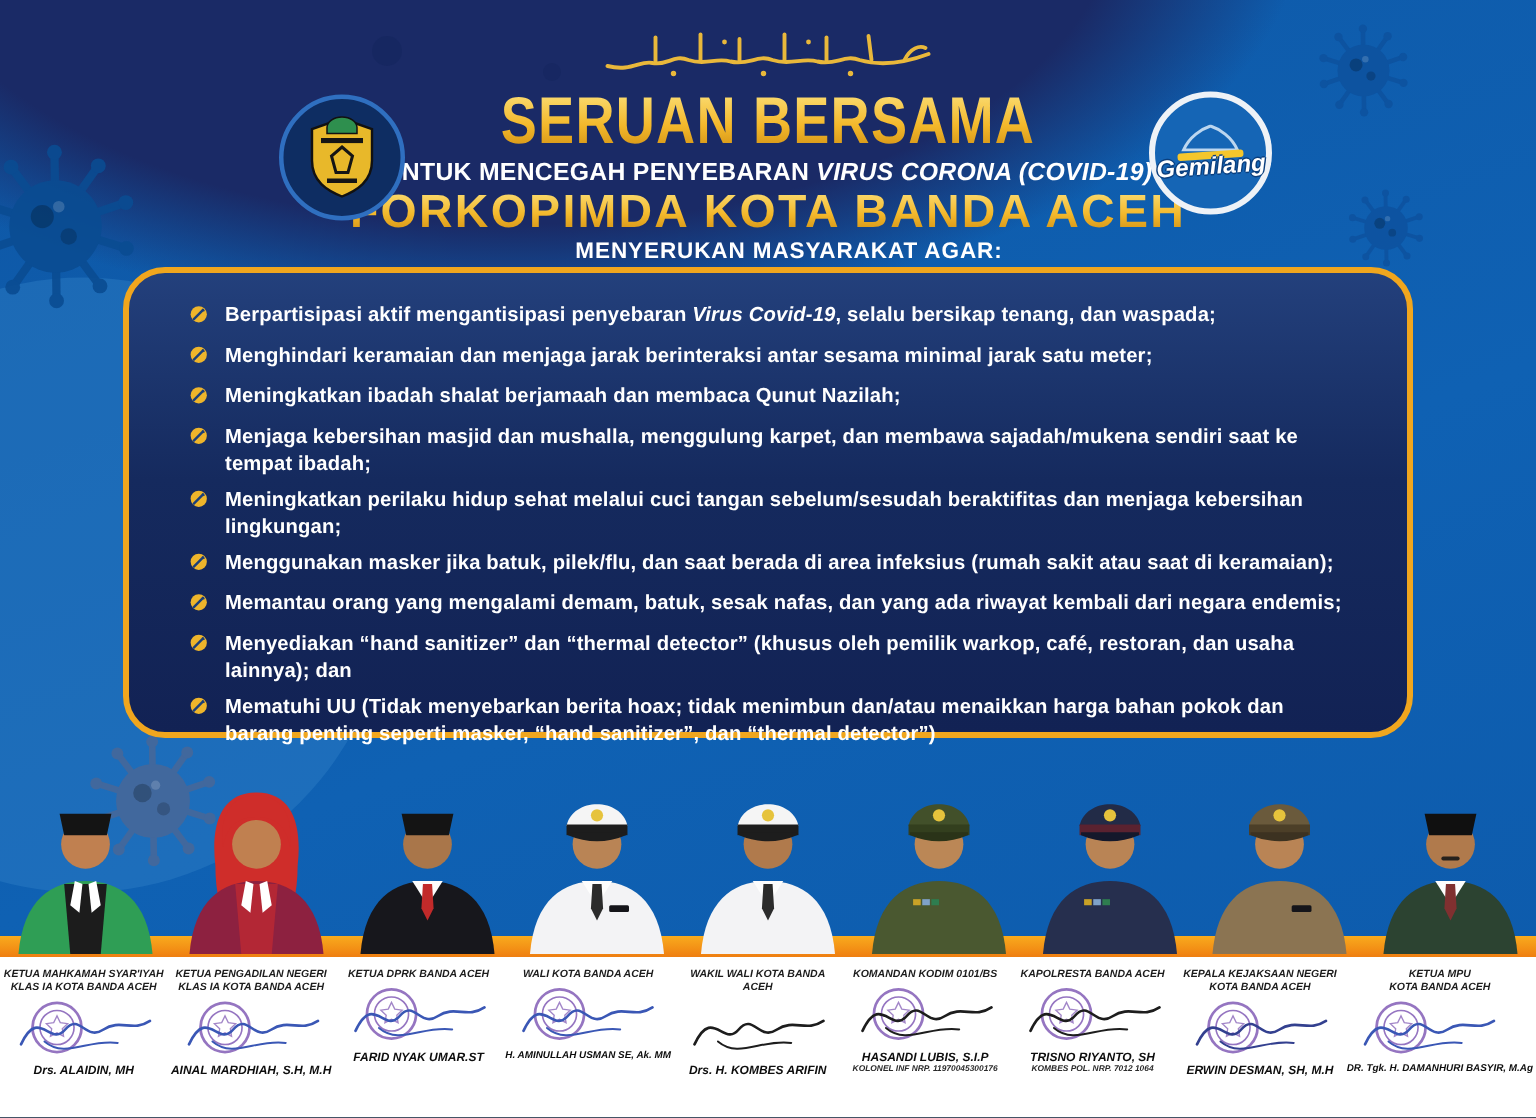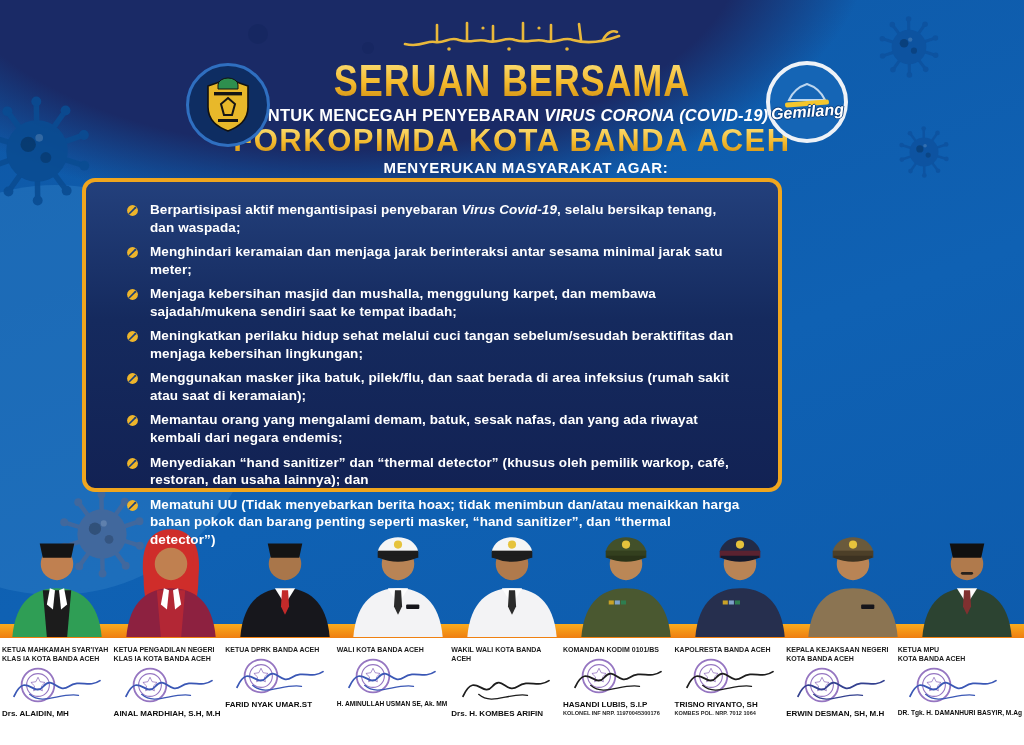--- a/index.html
+++ b/index.html
@@ -36,35 +36,35 @@
   
   .logo-left{position:absolute;left:186px;top:63px;width:78px;height:78px;border-radius:50%;
     background:#0e2d62;border:3px solid #2f6fc0;display:flex;align-items:center;justify-content:center;}
   .logo-right{position:absolute;left:766px;top:61px;width:82px;height:82px;border-radius:50%;
     background:#1565b5;border:4px solid #eef2f7;display:flex;flex-direction:column;
     align-items:center;justify-content:center;box-sizing:border-box;}
   .gem-text{color:#fff;font-size:16px;font-weight:bold;font-style:italic;transform:rotate(-4deg);
     text-shadow:-1px 0 #0b3f7e,1px 0 #0b3f7e,0 -1px #0b3f7e,0 1px #0b3f7e;margin-top:-4px;}
   .gem-ribbon{width:44px;height:5px;background:#f5c62c;border-radius:2px;transform:rotate(-4deg);margin-bottom:1px;}
   
-  .notice{position:absolute;left:82px;top:178px;width:700px;height:314px;box-sizing:border-box;
+  .notice{position:absolute;left:82px;top:178px;width:860px;height:314px;box-sizing:border-box;
     background:linear-gradient(180deg,#23407c 0%,#152a5e 45%,#122254 100%);
-    border:4px solid #f0a61e;border-radius:13px;padding:19px 38px 14px 40px;z-index:3;}
+    border:4px solid #f0a61e;border-radius:28px;padding:19px 38px 14px 40px;z-index:3;}
   .n-item{display:flex;gap:10px;margin-bottom:7px;}
   .n-item .bullet{flex:0 0 14px;margin-top:2px;}
   .n-item p{margin:0;color:#fff;font-weight:bold;font-size:13.5px;line-height:1.3;letter-spacing:.1px;}
   .n-item p .it{font-style:italic;}
   
   .orange-bar{position:absolute;left:0;right:0;bottom:106px;height:15px;z-index:1;
     background:linear-gradient(180deg,#f9ab1d 0%,#ee7b10 100%);}
   .photos{position:absolute;left:0;right:0;bottom:104px;height:134px;display:flex;
     align-items:flex-end;justify-content:space-between;padding:0 4px;z-index:2;}
   .footer{position:absolute;left:0;right:0;bottom:0;height:107px;background:#fff;
     display:flex;z-index:2;padding-top:7px;box-sizing:border-box;}
-  .o-cell{flex:1;text-align:left;position:relative;padding:0 2px;}
+  .o-cell{flex:1;text-align:center;position:relative;padding:0 2px;font-style:italic;}
   .o-title{font-size:7px;font-weight:bold;color:#1c1c1c;line-height:1.3;text-transform:uppercase;}
   .o-sig{height:46px;position:relative;}
   .o-sig .stamp{position:absolute;left:16px;top:2px;}
   .o-sig .sig{position:absolute;left:6px;top:2px;}
   .o-name{font-size:8px;font-weight:bold;color:#0d0d0d;white-space:nowrap;}
   .o-name.long{font-size:6.6px;}
   .o-sub{font-size:5.6px;font-weight:bold;color:#2a2a2a;margin-top:1px;}
 </style>
 </head>
 <body>
@@ -246,20 +246,28 @@
               <path d="M12.2 4.2 l2 2" stroke="#1a3f7a" stroke-width="1.4"></path>
             </svg></span>
           <p><span>Menghindari keramaian dan menjaga jarak berinteraksi antar sesama minimal jarak satu meter;</span></p>
         </div>
         <div class="n-item">
           <span class="bullet"><svg viewBox="0 0 18 18" width="13" height="13">
               <circle cx="9" cy="9" r="7.5" fill="#eeb52b"></circle>
               <path d="M4.5 13.5 L13 5" stroke="#1a3f7a" stroke-width="2.2" stroke-linecap="round"></path>
               <path d="M12.2 4.2 l2 2" stroke="#1a3f7a" stroke-width="1.4"></path>
             </svg></span>
+          <p><span>Meningkatkan ibadah shalat berjamaah dan membaca Qunut Nazilah;</span></p>
+        </div>
+        <div class="n-item">
+          <span class="bullet"><svg viewBox="0 0 18 18" width="13" height="13">
+              <circle cx="9" cy="9" r="7.5" fill="#eeb52b"></circle>
+              <path d="M4.5 13.5 L13 5" stroke="#1a3f7a" stroke-width="2.2" stroke-linecap="round"></path>
+              <path d="M12.2 4.2 l2 2" stroke="#1a3f7a" stroke-width="1.4"></path>
+            </svg></span>
           <p><span>Menjaga kebersihan masjid dan mushalla, menggulung karpet, dan membawa sajadah/mukena sendiri saat ke tempat ibadah;</span></p>
         </div>
         <div class="n-item">
           <span class="bullet"><svg viewBox="0 0 18 18" width="13" height="13">
               <circle cx="9" cy="9" r="7.5" fill="#eeb52b"></circle>
               <path d="M4.5 13.5 L13 5" stroke="#1a3f7a" stroke-width="2.2" stroke-linecap="round"></path>
               <path d="M12.2 4.2 l2 2" stroke="#1a3f7a" stroke-width="1.4"></path>
             </svg></span>
           <p><span>Meningkatkan perilaku hidup sehat melalui cuci tangan sebelum/sesudah beraktifitas dan menjaga kebersihan lingkungan;</span></p>
         </div>

